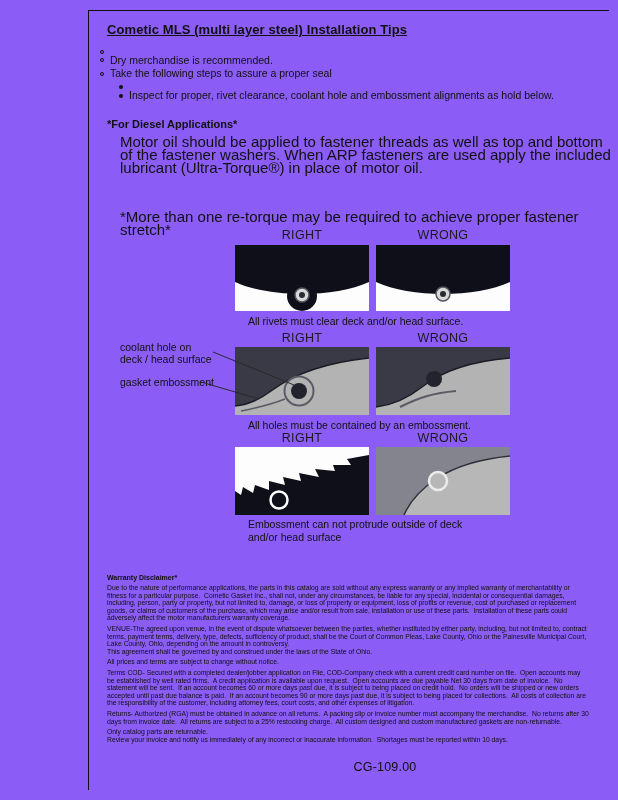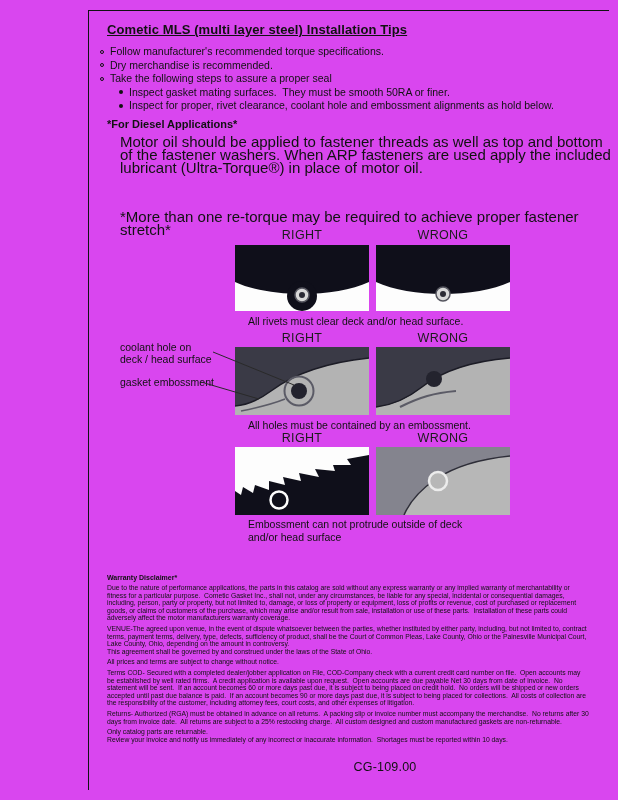--- a/index.html
+++ b/index.html
@@ -1,18 +1,18 @@
 <!DOCTYPE html>
 <html><head>
 <meta charset="utf-8">
 <style>
   * { margin:0; padding:0; box-sizing:border-box; }
   html,body { background:#ffffff; }
   body { font-family:"Liberation Sans","DejaVu Sans",sans-serif; color:#111; }
-  .page { position:relative; width:618px; height:800px; background:#d946ef; overflow:hidden; }
+  .page { position:relative; width:618px; height:800px; background:#8b5cf6; overflow:hidden; }
   .abs { position:absolute; }
   [data-bind] { white-space:pre-wrap; }
 
   .border-top { left:88px; top:10px; width:521px; height:0; border-top:1px solid #111; }
   .border-left { left:88px; top:10px; width:0; height:780px; border-left:1px solid #111; }
 
   .title { left:107px; top:22px; font-size:13px; font-weight:bold; text-decoration:underline; letter-spacing:0.1px; }
 
   .tips { left:100px; top:45px; font-size:10.5px; }
   .tip { display:flex; align-items:flex-start; line-height:13.5px; }
@@ -60,33 +60,31 @@
 <div class="page">
 
   <div class="abs border-top"></div>
   <div class="abs border-left"></div>
 
   <h1 class="abs title" data-bind="header.title">Cometic MLS (multi layer steel) Installation Tips</h1>
 
   <div class="abs tips">
     <div class="tip">
       <span class="marker open"></span>
-      <span data-bind="tips.items.0">Follow manufacturer's recommended torque specifications.</span>
     </div>
     <div class="tip">
       <span class="marker open"></span>
       <span data-bind="tips.items.1">Dry merchandise is recommended.</span>
     </div>
     <div class="tip">
       <span class="marker open"></span>
       <span data-bind="tips.items.2">Take the following steps to assure a proper seal</span>
     </div>
     <div class="tip sub">
       <span class="marker fill"></span>
-      <span data-bind="tips.sub_items.0">Inspect gasket mating surfaces.  They must be smooth 50RA or finer.</span>
     </div>
     <div class="tip sub">
       <span class="marker fill"></span>
       <span data-bind="tips.sub_items.1">Inspect for proper, rivet clearance, coolant hole and embossment alignments as hold below.</span>
     </div>
   </div>
 
   <div class="abs diesel-heading" data-bind="diesel.heading">*For Diesel Applications*</div>
   <div class="abs para p1" data-bind="diesel.para1">Motor oil should be applied to fastener threads as well as top and bottom of the fastener washers. When ARP fasteners are used apply the included lubricant (Ultra-Torque®) in place of motor oil.</div>
   <div class="abs para note" data-bind="diesel.note">*More than one re-torque may be required to achieve proper fastener stretch*</div>

